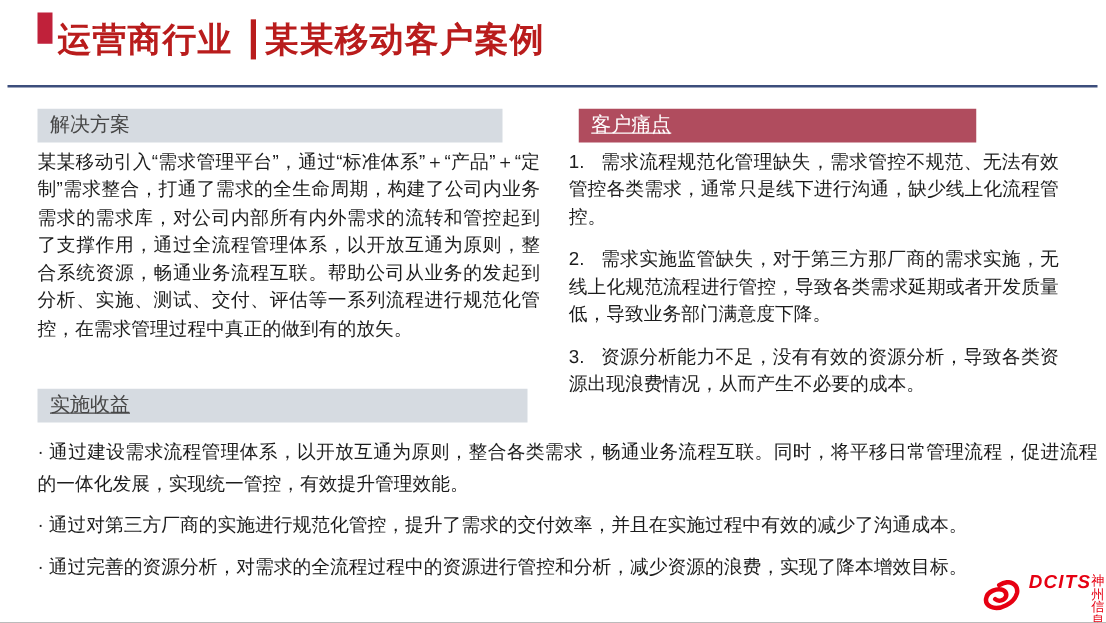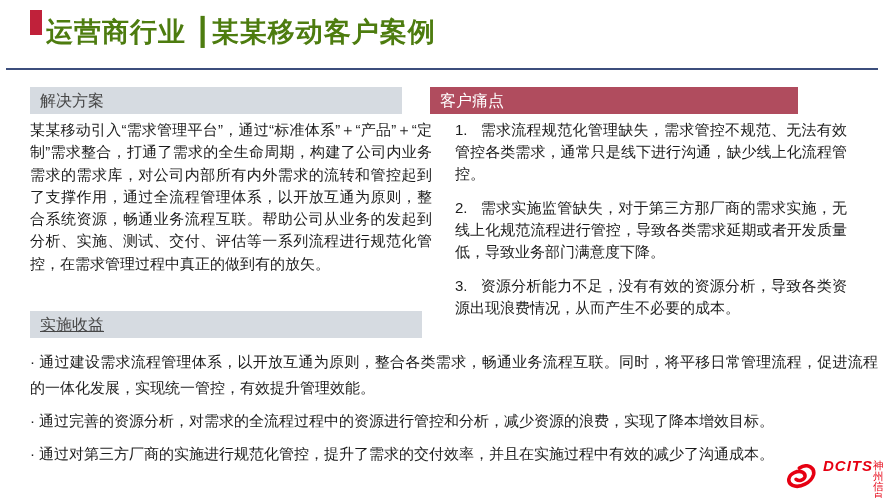--- a/index.html
+++ b/index.html
@@ -4,29 +4,29 @@
 <style>
   html,body{margin:0;padding:0;background:#888;}
   .slide{
     position:relative;width:885px;height:498px;background:#ffffff;
     font-family:"Liberation Sans","DejaVu Sans",sans-serif;overflow:hidden;
   }
   
   .accent-bar{position:absolute;left:30px;top:10px;width:12px;height:25px;background:#C0213A;}
   .page-title{
     position:absolute;left:46px;top:14px;width:800px;
-    font-size:27px;font-weight:bold;color:#4d7c0f;letter-spacing:1px;white-space:nowrap;
+    font-size:27px;font-weight:bold;color:#b91c1c;letter-spacing:1px;white-space:nowrap;
   }
   .title-divider{position:absolute;left:6px;top:68px;width:872px;height:2px;background:#3C4E7C;}
   
   .bar{position:absolute;height:27px;line-height:27px;font-size:16px;padding-left:10px;box-sizing:border-box;}
   .bar.gray{background:#D6DBE1;color:#474747;}
   .bar.crimson{background:#B04C5E;color:#ffffff;}
   .bar-solution{left:30px;top:87px;width:372px;}
-  .bar-pain{left:430px;top:87px;width:368px;}
+  .bar-pain{left:463px;top:87px;width:318px;text-decoration:underline;}
   .bar-benefit{left:30px;top:311px;width:392px;text-decoration:underline;}
   
   .body-text{font-size:15px;color:#1c1c1c;text-align:justify;}
   .solution-body{position:absolute;left:30px;top:119px;width:402px;line-height:22.3px;}
   .pain-body{position:absolute;left:455px;top:119px;width:392px;line-height:22px;}
   .pain-body p{margin:0 0 12px 0;}
   .pain-num{margin-right:13px;}
   .benefit-body{position:absolute;left:30px;top:349px;width:848px;line-height:26px;}
   .benefit-body p{margin:0 0 7px 0;}
   .benefit-bullet{margin-right:4px;}
@@ -52,22 +52,22 @@
   <div class="bar crimson bar-pain">客户痛点</div>
   <div class="pain-body body-text">
     <p><span class="pain-num">1.</span><span>需求流程规范化管理缺失，需求管控不规范、无法有效管控各类需求，通常只是线下进行沟通，缺少线上化流程管控。</span></p>
     <p><span class="pain-num">2.</span><span>需求实施监管缺失，对于第三方那厂商的需求实施，无线上化规范流程进行管控，导致各类需求延期或者开发质量低，导致业务部门满意度下降。</span></p>
     <p><span class="pain-num">3.</span><span>资源分析能力不足，没有有效的资源分析，导致各类资源出现浪费情况，从而产生不必要的成本。</span></p>
   </div>
 
   <div class="bar gray bar-benefit">实施收益</div>
   <div class="benefit-body body-text">
     <p><span class="benefit-bullet">·</span><span>通过建设需求流程管理体系，以开放互通为原则，整合各类需求，畅通业务流程互联。同时，将平移日常管理流程，促进流程的一体化发展，实现统一管控，有效提升管理效能。</span></p>
+    <p><span class="benefit-bullet">·</span><span>通过对第三方厂商的实施进行规范化管控，提升了需求的交付效率，并且在实施过程中有效的减少了沟通成本。</span></p>
     <p><span class="benefit-bullet">·</span><span>通过完善的资源分析，对需求的全流程过程中的资源进行管控和分析，减少资源的浪费，实现了降本增效目标。</span></p>
-    <p><span class="benefit-bullet">·</span><span>通过对第三方厂商的实施进行规范化管控，提升了需求的交付效率，并且在实施过程中有效的减少了沟通成本。</span></p>
   </div>
 
   <div class="logo">
     <span class="logo-swirl">
       <svg width="36" height="28" viewBox="0 0 36 28">
         <path d="M19 4 C29 1 34 8 31 14 C27 21 14 24 8 19 C3 15 6 8 13 7 C20 6 24 10 22 14 C20 17 15 17 13 14" stroke="#E60012" stroke-width="3.6" fill="none" stroke-linecap="round" transform="rotate(-15 18 14)"></path>
       </svg>
     </span>
     <span class="logo-text">
       <span class="logo-brand">DCITS</span>

